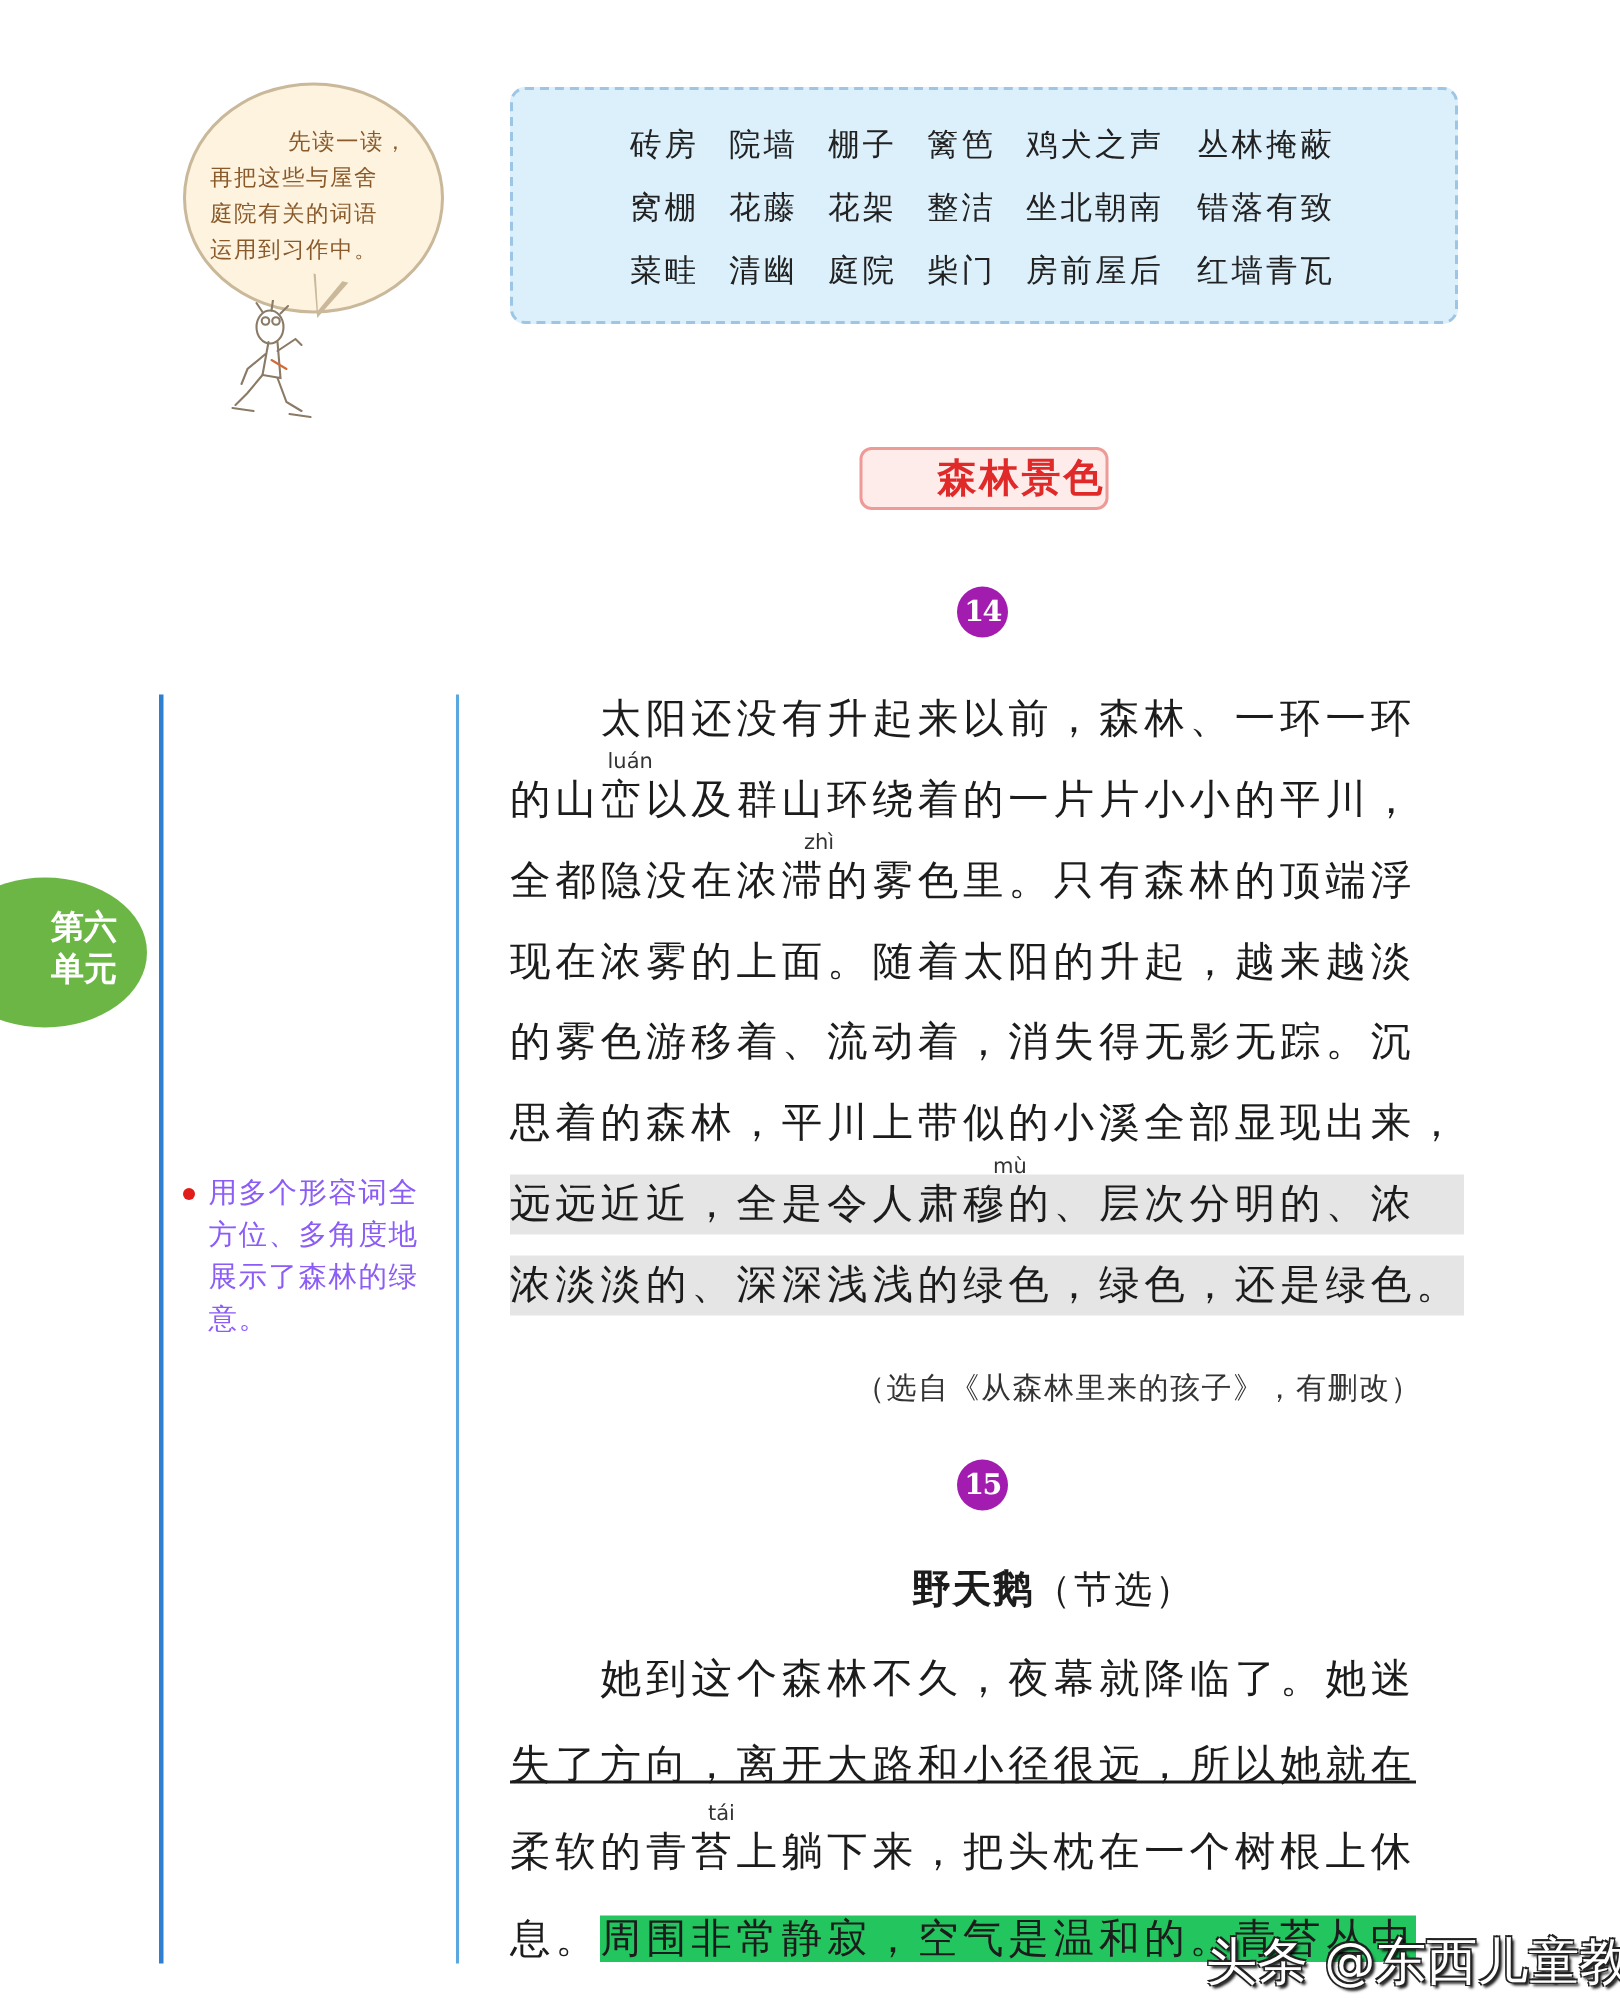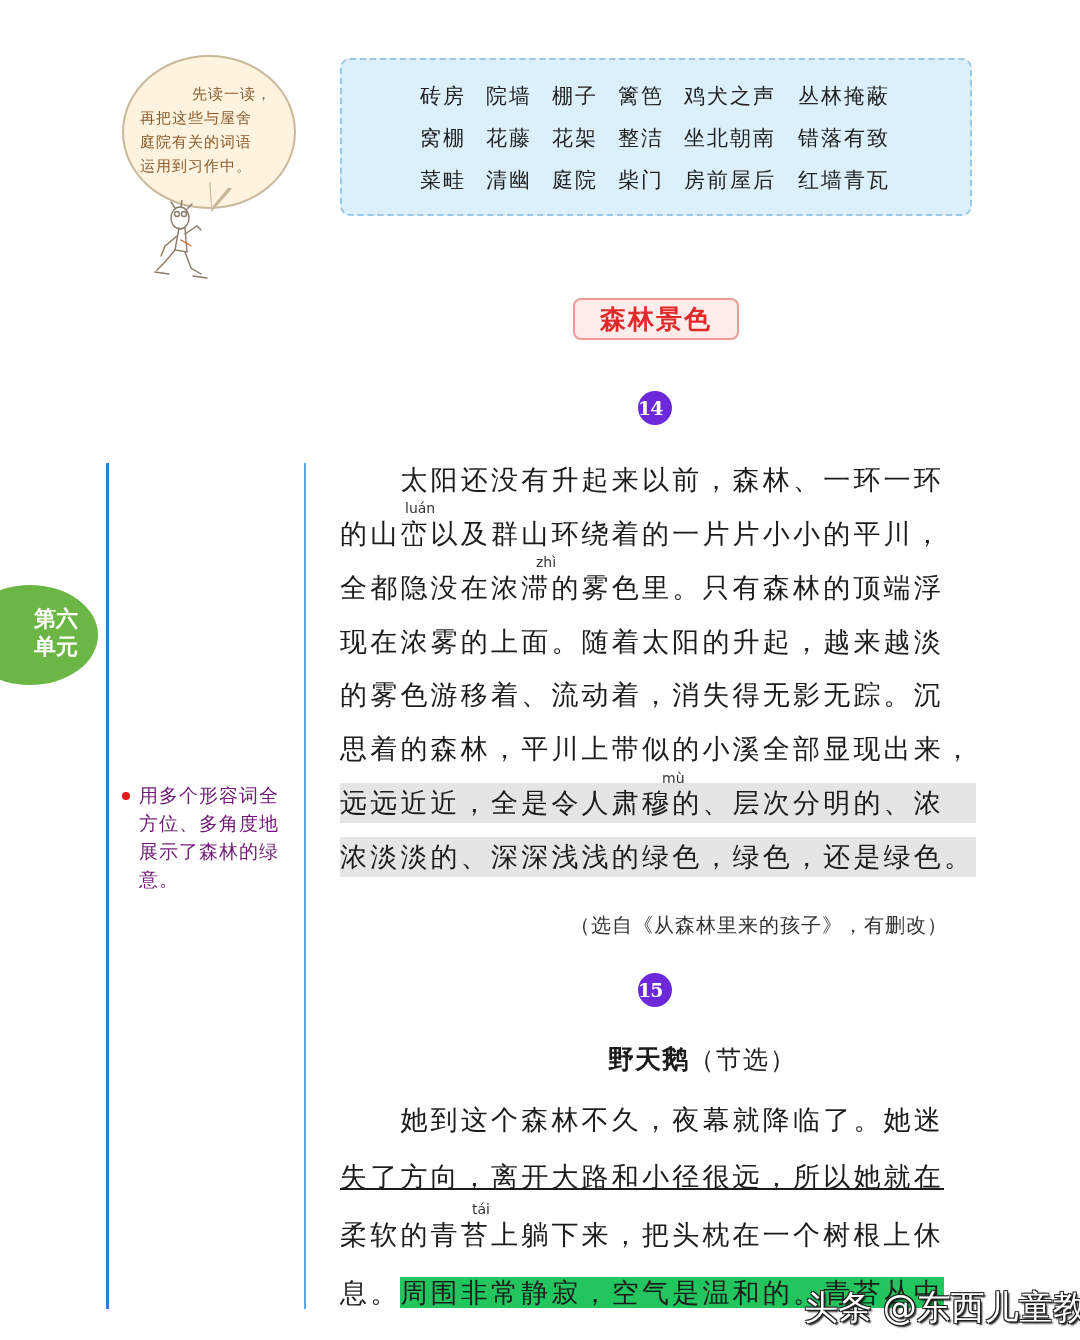--- a/index.html
+++ b/index.html
@@ -39,42 +39,42 @@
     }
     .vocab-row span { display: inline-block; }
     .vocab-row span.w2 { width: 66px; }
     .vocab-row span.w4 { width: 114px; }
 
     
     .section-badge {
       position: absolute; left: 573px; top: 298px; width: 166px; height: 42px;
       background: #fdecea; border: 2px solid #ee9a96; border-radius: 8px; box-sizing: border-box;
       color: #e02a2a; font-family: "DejaVu Sans", "Liberation Sans", sans-serif;
-      font-size: 26px; font-weight: bold; text-align: center; line-height: 38px; letter-spacing: 2px;
+      font-size: 26px; font-weight: bold; text-align: right; line-height: 38px; letter-spacing: 2px;
     }
     .num-circle {
-      position: absolute; width: 34px; height: 34px; border-radius: 50%; background: #6d28d9;
+      position: absolute; width: 34px; height: 34px; border-radius: 50%; background: #a21caf;
       color: #fff; font-family: "DejaVu Serif", serif; font-weight: bold; font-size: 19px;
-      text-align: left; line-height: 34px; letter-spacing: -1px;
+      text-align: center; line-height: 34px; letter-spacing: -1px;
     }
 
     
     .vline { position: absolute; width: 3px; background: #2e7fcf; }
     .vline.right { width: 2px; background: #5ba7df; }
     .unit-circle {
       position: absolute; left: -38px; top: 585px; width: 136px; height: 100px;
       background: #6bb644; border-radius: 50%;
     }
     .unit-text {
       position: absolute; left: 34px; top: 605px; font-family: "DejaVu Sans", "Liberation Sans", sans-serif;
       color: #fff; font-size: 22px; line-height: 28px; font-weight: bold;
     }
     .note {
       position: absolute; left: 139px; top: 781px; width: 152px;
-      font-family: "DejaVu Sans", "Liberation Sans", sans-serif; color: #701a75;
+      font-family: "DejaVu Sans", "Liberation Sans", sans-serif; color: #8b5cf6;
       font-size: 19px; line-height: 28px; letter-spacing: 1px;
     }
     .note-dot { position: absolute; left: 122px; top: 792px; width: 8px; height: 8px; border-radius: 50%; background: #e21b1b; }
 
     
     .line {
       position: absolute; left: 340px; width: 636px; font-size: 27px; letter-spacing: 3.2px;
       white-space: nowrap; height: 40px; line-height: 40px;
     }
     .line.hl-pink { background: #e5e5e5; }

